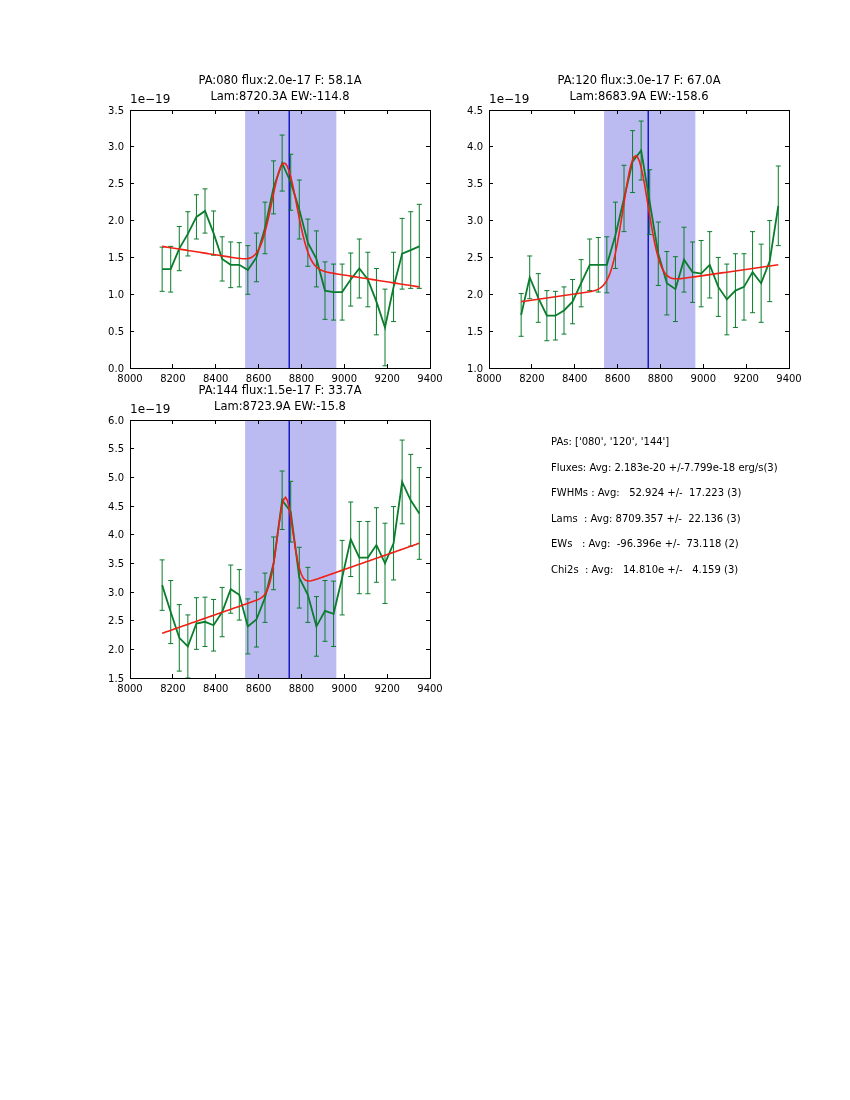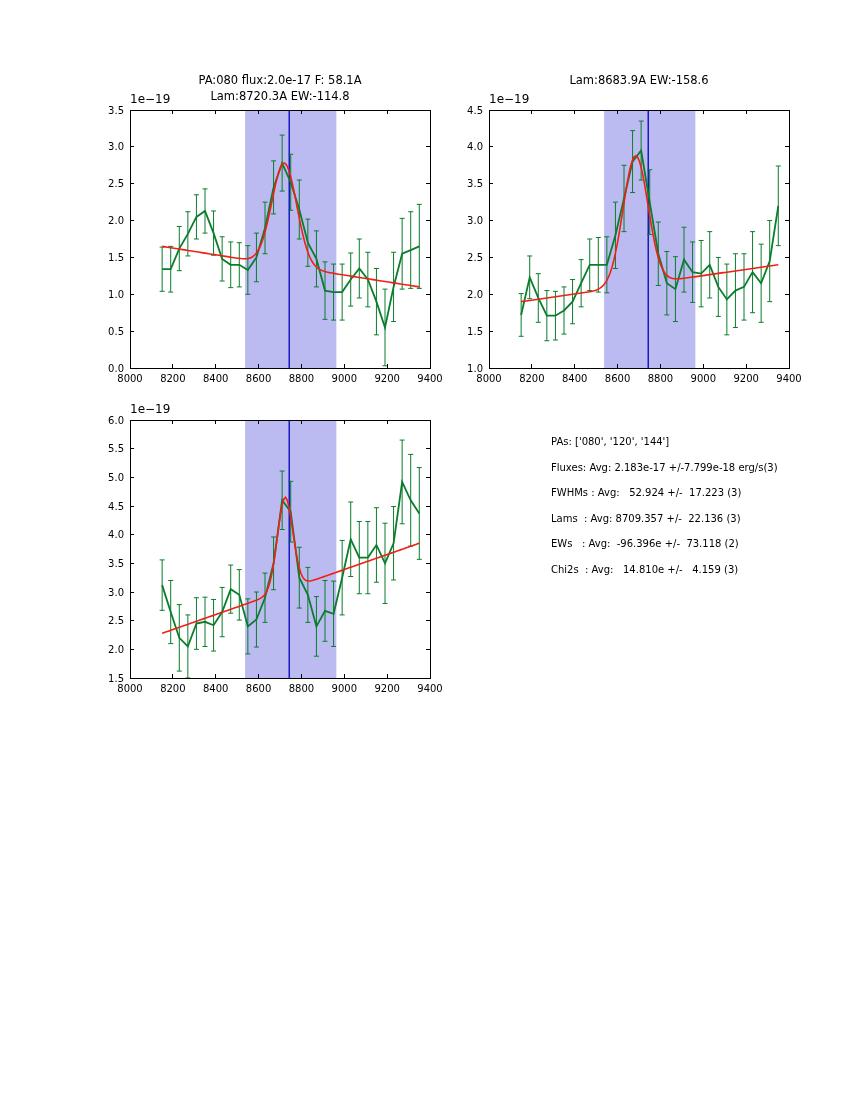--- a/index.html
+++ b/index.html
@@ -178,20 +178,21 @@
           <text x="40" y="128.07142857142856" text-anchor="end">2.0</text>
           <text x="40" y="91.21428571428571" text-anchor="end">2.5</text>
           <text x="40" y="54.357142857142854" text-anchor="end">3.0</text>
           <text x="40" y="17.5" text-anchor="end">3.5</text>
         </g>
       </svg>
   </div>
 
   <div class="plot" id="plot-1">
     <div class="ptitle">
+      <div>PA:120 flux:3.0e-17 F: 67.0A</div>
       <div>Lam:8683.9A EW:-158.6</div>
     </div>
     <div class="offset">1e−19</div>
     <svg width="362" height="298">
         <rect x="161.07142857142856" y="14" width="91.2857142857143" height="258" fill="#bbbbf2"></rect>
         <line x1="205.21428571428572" x2="205.21428571428572" y1="14" y2="272" stroke="#0000bb" stroke-width="1.3"></line>
         <g stroke="#0a7d2c" stroke-width="1">
           <line x1="78.14285714285714" x2="78.14285714285714" y1="197.54857142857145" y2="240.30285714285716"></line>
           <line x1="75.64285714285714" x2="80.64285714285714" y1="197.54857142857145" y2="197.54857142857145"></line>
           <line x1="75.64285714285714" x2="80.64285714285714" y1="240.30285714285716" y2="240.30285714285716"></line>
@@ -338,20 +339,24 @@
           <text x="40" y="164.92857142857142" text-anchor="end">2.5</text>
           <text x="40" y="128.07142857142856" text-anchor="end">3.0</text>
           <text x="40" y="91.21428571428571" text-anchor="end">3.5</text>
           <text x="40" y="54.357142857142854" text-anchor="end">4.0</text>
           <text x="40" y="17.5" text-anchor="end">4.5</text>
         </g>
       </svg>
   </div>
 
   <div class="plot" id="plot-2">
+    <div class="ptitle">
+      <div>PA:144 flux:1.5e-17 F: 33.7A</div>
+      <div>Lam:8723.9A EW:-15.8</div>
+    </div>
     <div class="offset">1e−19</div>
     <svg width="362" height="298">
         <rect x="161.07142857142856" y="14" width="91.2857142857143" height="258" fill="#bbbbf2"></rect>
         <line x1="205.21428571428572" x2="205.21428571428572" y1="14" y2="272" stroke="#0000bb" stroke-width="1.3"></line>
         <g stroke="#0a7d2c" stroke-width="1">
           <line x1="78.14285714285714" x2="78.14285714285714" y1="153.89333333333332" y2="204.34666666666666"></line>
           <line x1="75.64285714285714" x2="80.64285714285714" y1="153.89333333333332" y2="153.89333333333332"></line>
           <line x1="75.64285714285714" x2="80.64285714285714" y1="204.34666666666666" y2="204.34666666666666"></line>
           <line x1="86.71428571428571" x2="86.71428571428571" y1="174.53333333333333" y2="237.6"></line>
           <line x1="84.21428571428571" x2="89.21428571428571" y1="174.53333333333333" y2="174.53333333333333"></line>
@@ -503,20 +508,20 @@
           <text x="40" y="103.5" text-anchor="end">4.5</text>
           <text x="40" y="74.83333333333333" text-anchor="end">5.0</text>
           <text x="40" y="46.166666666666664" text-anchor="end">5.5</text>
           <text x="40" y="17.5" text-anchor="end">6.0</text>
         </g>
       </svg>
   </div>
 
   <div class="stats">
     <div class="sline">PAs: ['080', '120', '144']</div>
-    <div class="sline">Fluxes: Avg: 2.183e-17 +/-7.799e-18 erg/s(3)</div>
+    <div class="sline">Fluxes: Avg: 2.183e-20 +/-7.799e-18 erg/s(3)</div>
     <div class="sline">FWHMs : Avg:   52.924 +/-  17.223 (3)</div>
     <div class="sline">Lams  : Avg: 8709.357 +/-  22.136 (3)</div>
     <div class="sline">EWs   : Avg:  -96.396e +/-  73.118 (2)</div>
     <div class="sline">Chi2s  : Avg:   14.810e +/-   4.159 (3)</div>
   </div>
 
 </div>
 
 </body></html>

